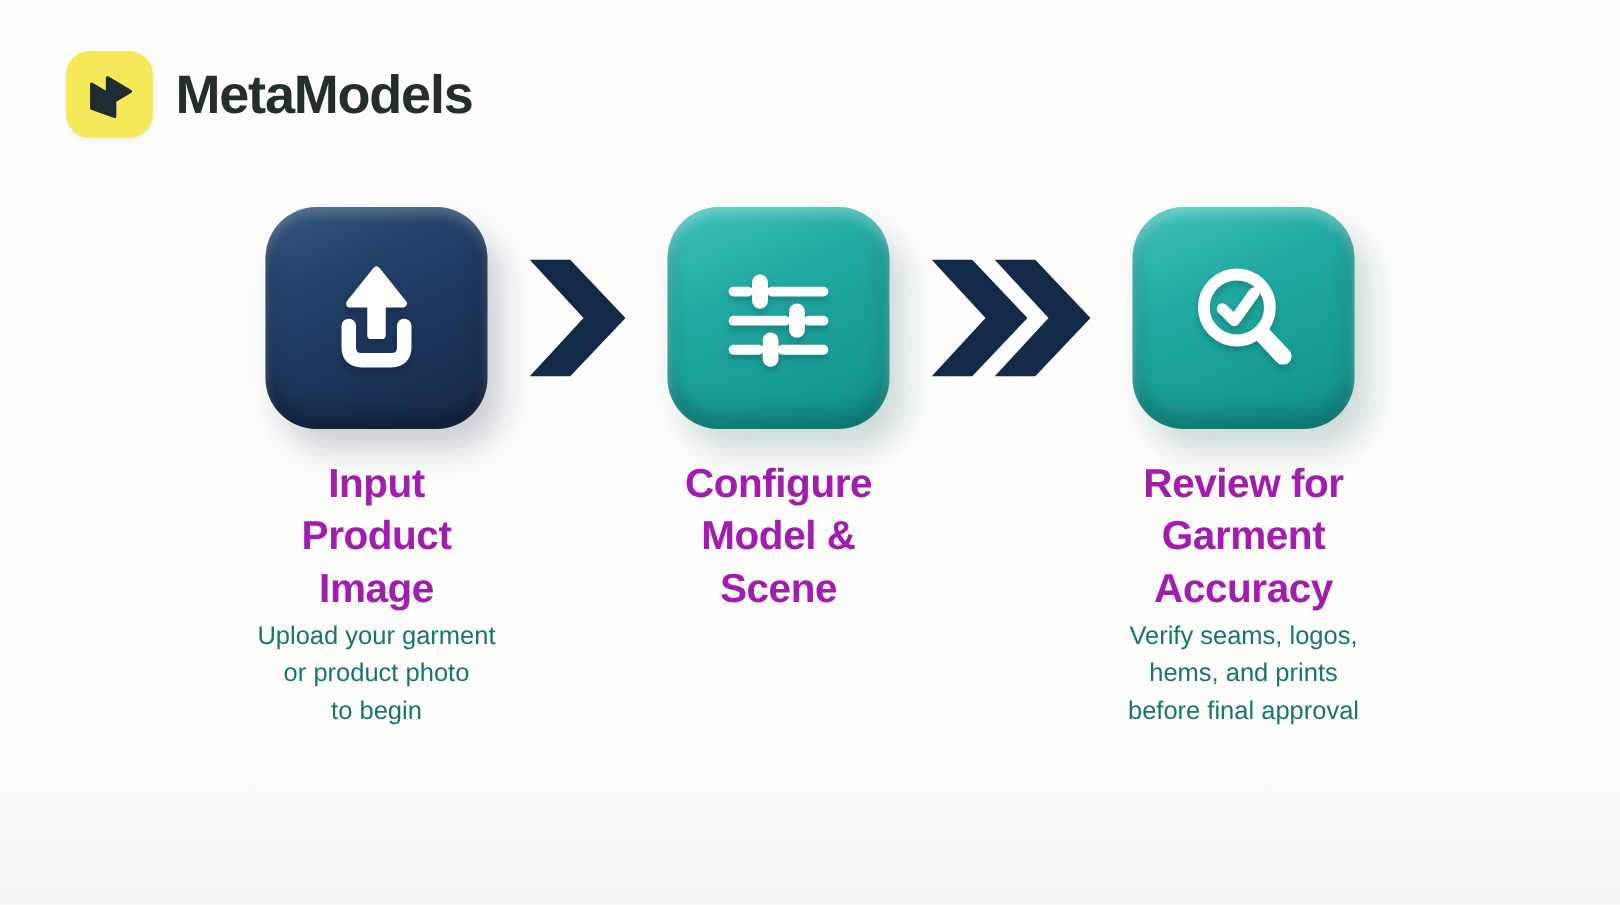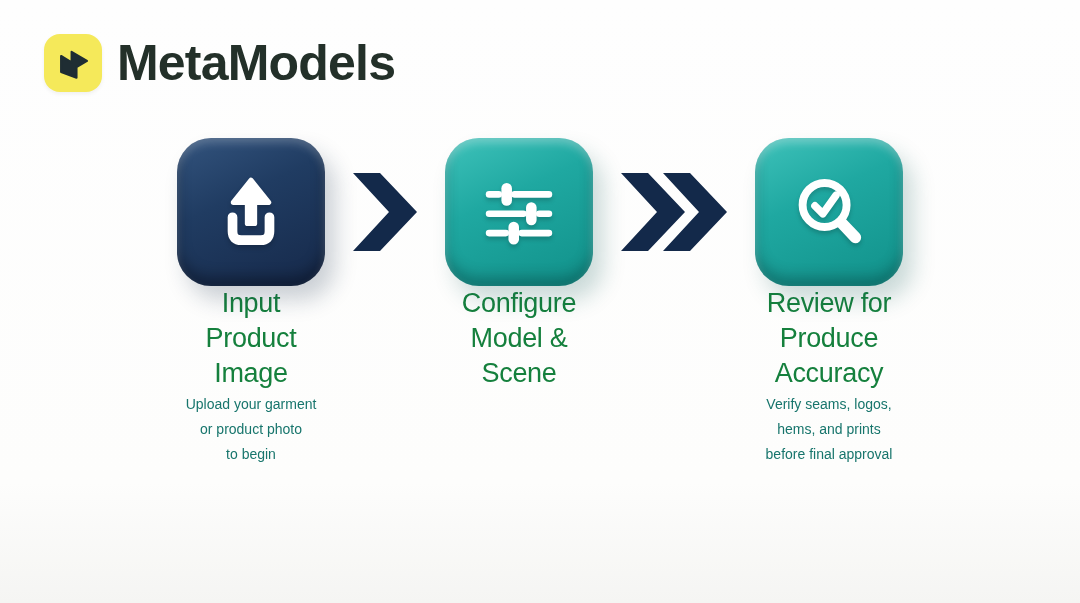--- a/index.html
+++ b/index.html
@@ -21,21 +21,21 @@
   }
   .brand-badge {
     width: 58px; height: 58px;
     background: #f5e95a;
     border-radius: 16px;
     display: flex; align-items: center; justify-content: center;
     box-shadow: 0 2px 4px rgba(0,0,0,0.06);
     flex: 0 0 auto;
   }
   .brand-name {
-    font-size: 50px;
+    font-size: 36px;
     font-weight: bold;
     color: #233029;
     letter-spacing: -0.8px;
   }
 
   
   .steps {
     display: flex;
     justify-content: center;
     align-items: flex-start;
@@ -78,30 +78,31 @@
   }
   .tile svg { width: 88px; height: 88px; }
   .tile .glyph-shadow { filter: drop-shadow(0 3px 2px rgba(0,0,0,0.18)); }
   .tile .glow {
     filter: drop-shadow(0 0 4px rgba(190,215,255,0.95))
             drop-shadow(0 0 12px rgba(130,175,255,0.6));
   }
 
   
   .step-title {
+    margin-top: 19px;
     height: 106px;
     font-size: 27px;
     line-height: 35px;
-    font-weight: normal;
-    color: #15803d;
+    font-weight: bold;
+    color: #a21caf;
     letter-spacing: -0.3px;
     white-space: pre-line;
   }
   .step-desc {
-    font-size: 14px;
+    font-size: 17px;
     line-height: 25px;
     color: #17756c;
     white-space: pre-line;
   }
 </style>
 </head>
 <body>
 
 <div class="page">
 
@@ -176,21 +177,21 @@
 
     <div class="step">
       <div class="tile teal">
         <svg viewBox="0 0 100 100" class="glyph-shadow">
           <circle cx="45" cy="42" r="25" fill="none" stroke="#ffffff" stroke-width="9"></circle>
           <line x1="64" y1="62" x2="80" y2="79" stroke="#ffffff" stroke-width="13" stroke-linecap="round"></line>
           <path d="M34 43 L43 52 L58 31" fill="none" stroke="#ffffff" stroke-width="8.5" stroke-linecap="round" stroke-linejoin="round"></path>
         </svg>
       </div>
       <div class="step-title">Review for
-Produce
+Garment
 Accuracy</div>
       <div class="step-desc">Verify seams, logos,
 hems, and prints
 before final approval</div>
     </div>
 
   </div>
 </div>
 
 </body></html>

